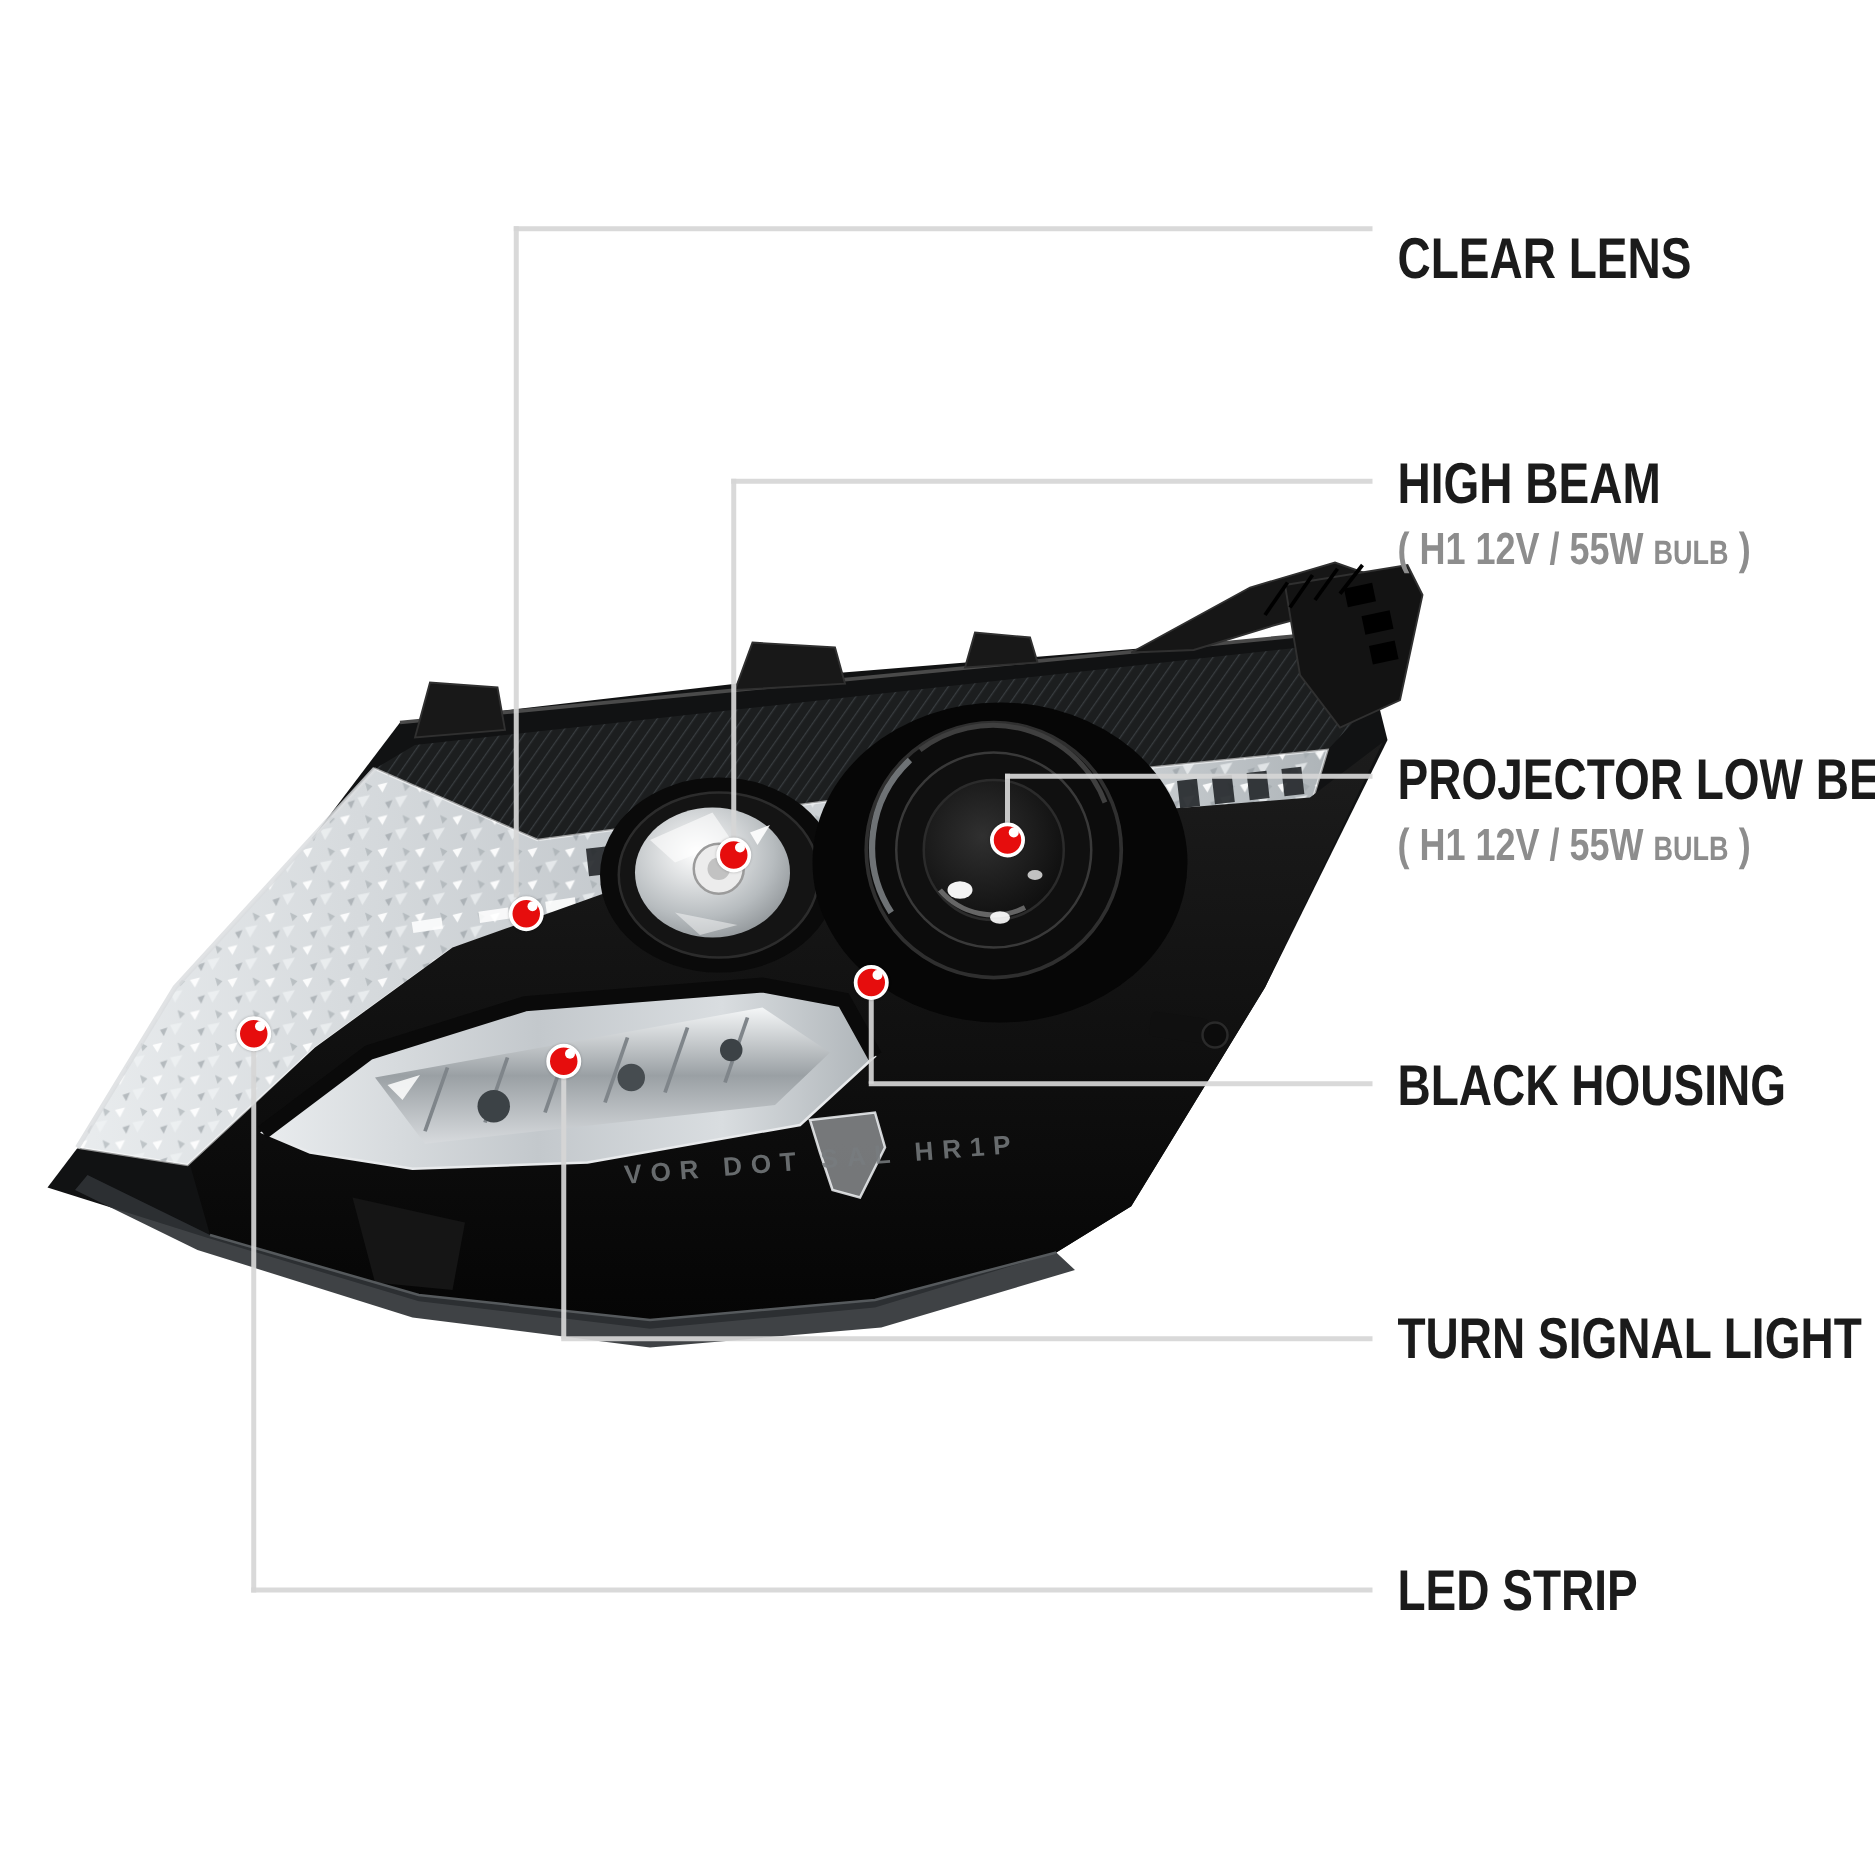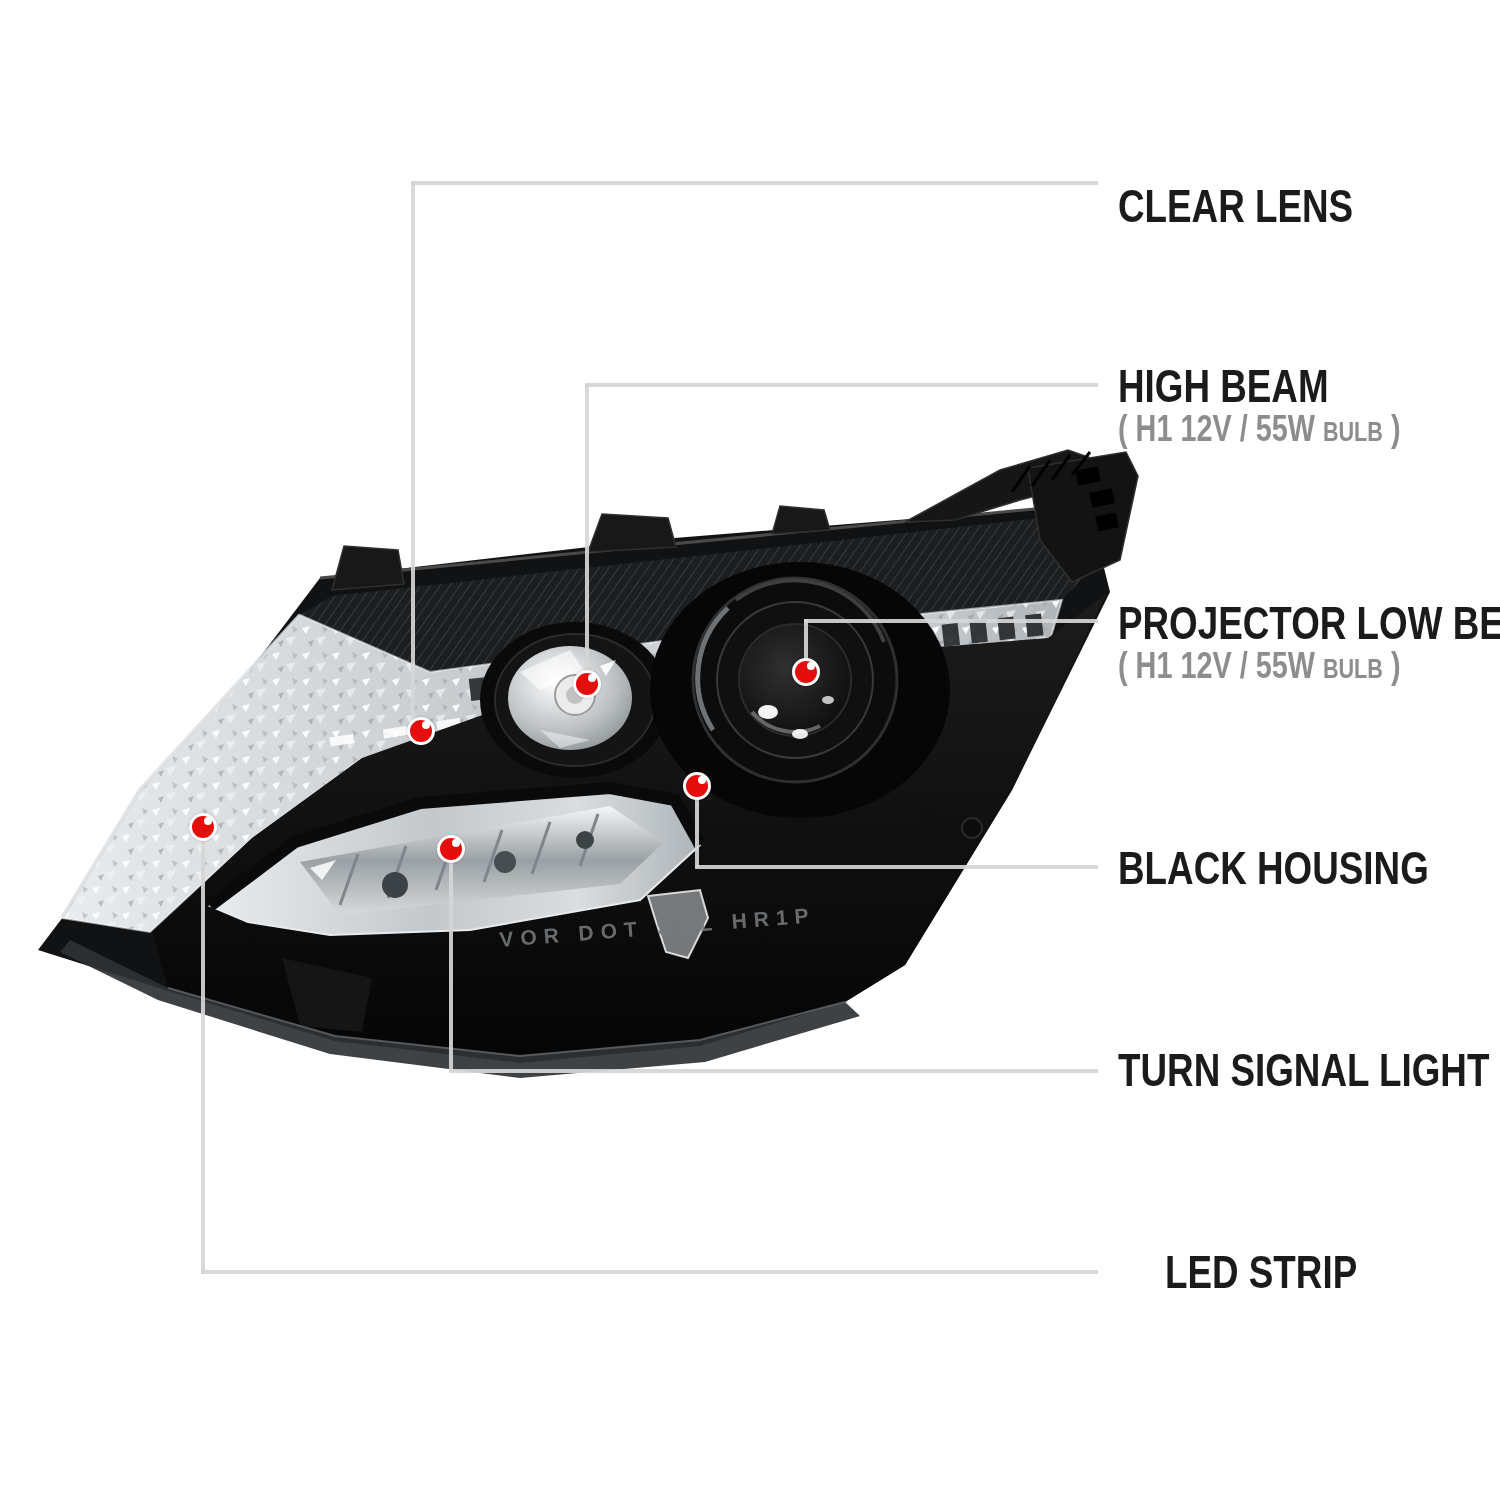--- a/index.html
+++ b/index.html
@@ -15,21 +15,21 @@
   
   .dot{position:absolute;width:22px;height:22px;border-radius:50%;
        background:#e60d0d;border:3px solid #fff;box-shadow:0 0 2px rgba(0,0,0,.25);}
   .dot .hl{position:absolute;width:8px;height:8px;border-radius:50%;background:#fff;
        left:12px;top:1px;}
 
   
   .callout{position:absolute;left:1118px;color:#1b1b1b;}
   .callout .ttl{display:inline-block;transform:scaleX(.8);transform-origin:0 50%;
        font-weight:700;font-size:46px;line-height:46px;letter-spacing:0px;white-space:nowrap;}
-  .callout .sub{display:block;margin-top:0;}
+  .callout .sub{display:block;margin-top:10px;}
   .callout .sub .inner{display:inline-block;transform:scaleX(.8);transform-origin:0 50%;
        font-weight:700;font-size:36px;line-height:40px;color:#8d8d8d;white-space:nowrap;}
   .callout .sub .bulb{font-size:27px;}
 </style>
 </head>
 <body>
 
 <div id="canvas">
 
   <svg id="art" width="1500" height="1500" viewBox="0 0 1500 1500">
@@ -215,17 +215,17 @@
   </div>
 
   <div class="callout" style="top:845px;">
     <span class="ttl">BLACK HOUSING</span>
   </div>
 
   <div class="callout" style="top:1047px;">
     <span class="ttl">TURN SIGNAL LIGHT</span>
   </div>
 
-  <div class="callout" style="top:1249px;margin-left:47px;">
+  <div class="callout" style="top:1249px;">
     <span class="ttl">LED STRIP</span>
   </div>
 
 </div>
 
 </body></html>

